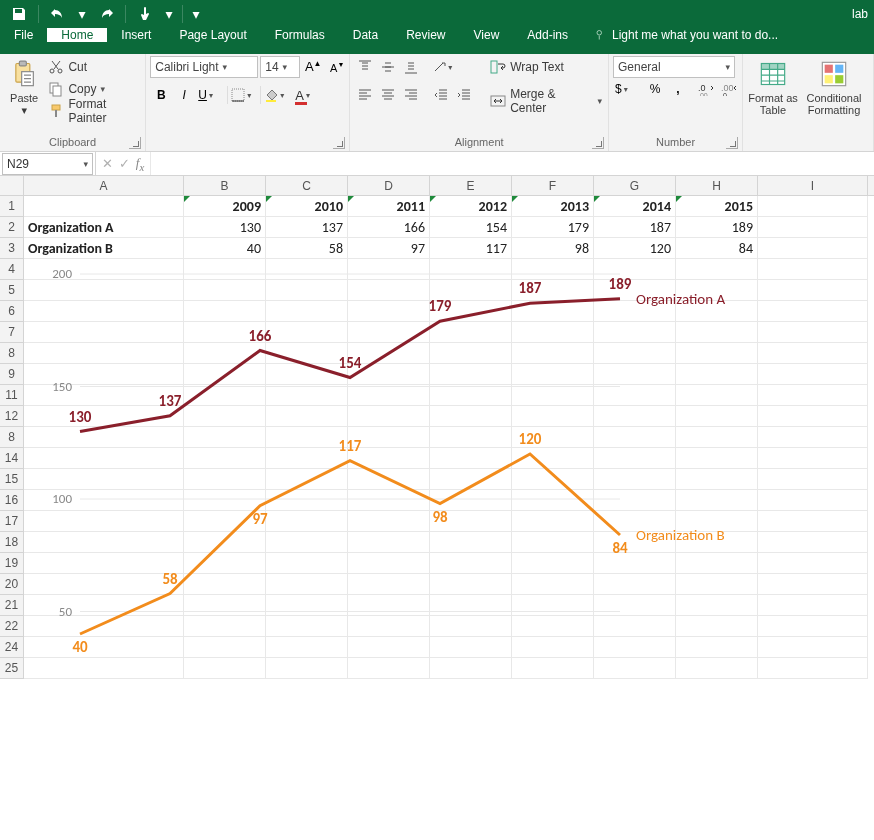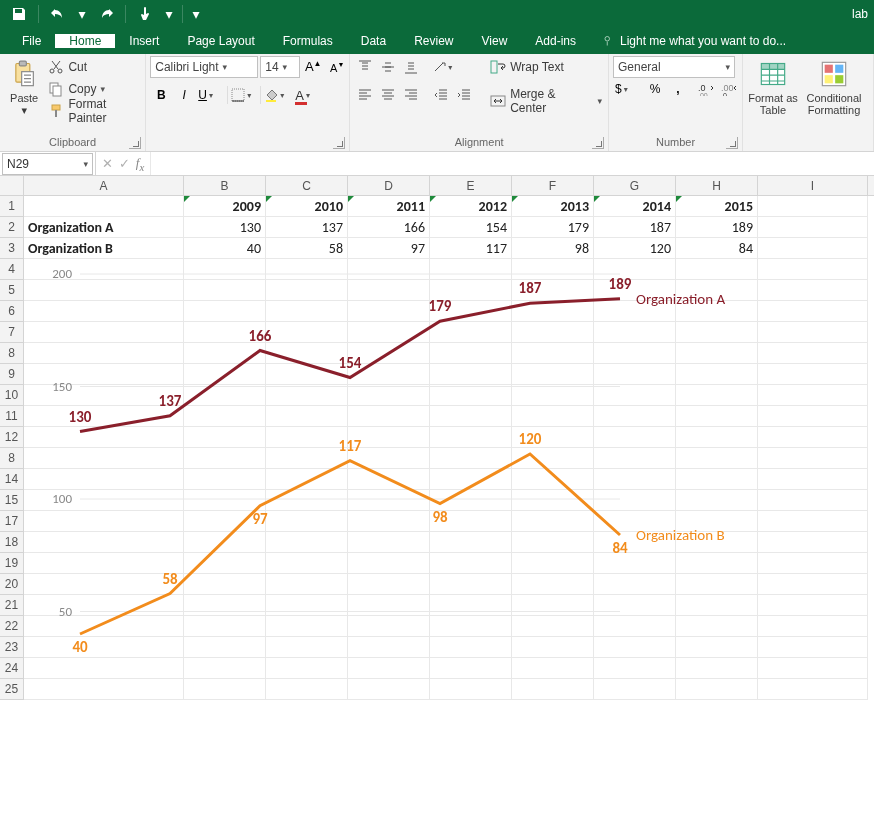--- a/index.html
+++ b/index.html
@@ -7,21 +7,21 @@
 
   
   .titlebar { height: 28px; background: #0b6a3a; display: flex; align-items: center; padding: 0 6px; color: #fff; }
   .titlebar .qat { display: flex; align-items: center; gap: 4px; }
   .qat-btn { width: 26px; height: 24px; display: flex; align-items: center; justify-content: center; color: #fff; font-size: 14px; }
   .qat-btn svg { fill: #fff; }
   .qat-sep { width: 1px; height: 18px; background: rgba(255,255,255,0.2); margin: 0 2px; }
   .titlebar .filename { margin-left: auto; font-size: 12px; color: #fff; }
 
   
-  .ribbon-tabs { height: 26px; background: #0b6a3a; display: flex; align-items: center; color: #fff; font-size: 12px; padding-left: 8px; }
+  .ribbon-tabs { height: 26px; background: #0b6a3a; display: flex; align-items: flex-start; color: #fff; font-size: 12px; padding-left: 0; }
   .tab { padding: 0 14px; display: flex; align-items: center; cursor: pointer; }
   .tab.file { background: #0b6a3a; }
   .tab.active { background: #fff; color: #0b6a3a; }
   .tellme { display: flex; align-items: center; margin-left: 12px; gap: 6px; }
   .tellme svg { width: 12px; height: 12px; fill: #cfe9da; }
 
   
   .ribbon { background: #f3f3f3; border-bottom: 1px solid #d4d4d4; display: flex; height: 98px; }
   .group { border-right: 1px solid #e1e1e1; display: flex; flex-direction: column; padding: 2px 4px 0 4px; position: relative; }
   .group-body { flex: 1; display: flex; align-items: flex-start; }
@@ -531,34 +531,20 @@
           <div class="cell" style="width: 82px;"></div>
           <div class="cell" style="width: 82px;"></div>
           <div class="cell" style="width: 82px;"></div>
           <div class="cell" style="width: 82px;"></div>
           <div class="cell" style="width: 82px;"></div>
           <div class="cell" style="width: 82px;"></div>
           <div class="cell" style="width: 110px;"></div>
         </div>
       </div>
       <div class="row">
-        <div class="rowhdr">10</div>
-        <div class="cells">
-          <div class="cell" style="width: 160px;"></div>
-          <div class="cell" style="width: 82px;"></div>
-          <div class="cell" style="width: 82px;"></div>
-          <div class="cell" style="width: 82px;"></div>
-          <div class="cell" style="width: 82px;"></div>
-          <div class="cell" style="width: 82px;"></div>
-          <div class="cell" style="width: 82px;"></div>
-          <div class="cell" style="width: 82px;"></div>
-          <div class="cell" style="width: 110px;"></div>
-        </div>
-      </div>
-      <div class="row">
         <div class="rowhdr">11</div>
         <div class="cells">
           <div class="cell" style="width: 160px;"></div>
           <div class="cell" style="width: 82px;"></div>
           <div class="cell" style="width: 82px;"></div>
           <div class="cell" style="width: 82px;"></div>
           <div class="cell" style="width: 82px;"></div>
           <div class="cell" style="width: 82px;"></div>
           <div class="cell" style="width: 82px;"></div>
           <div class="cell" style="width: 82px;"></div>
@@ -615,20 +601,34 @@
           <div class="cell" style="width: 82px;"></div>
           <div class="cell" style="width: 82px;"></div>
           <div class="cell" style="width: 82px;"></div>
           <div class="cell" style="width: 82px;"></div>
           <div class="cell" style="width: 82px;"></div>
           <div class="cell" style="width: 82px;"></div>
           <div class="cell" style="width: 110px;"></div>
         </div>
       </div>
       <div class="row">
+        <div class="rowhdr">16</div>
+        <div class="cells">
+          <div class="cell" style="width: 160px;"></div>
+          <div class="cell" style="width: 82px;"></div>
+          <div class="cell" style="width: 82px;"></div>
+          <div class="cell" style="width: 82px;"></div>
+          <div class="cell" style="width: 82px;"></div>
+          <div class="cell" style="width: 82px;"></div>
+          <div class="cell" style="width: 82px;"></div>
+          <div class="cell" style="width: 82px;"></div>
+          <div class="cell" style="width: 110px;"></div>
+        </div>
+      </div>
+      <div class="row">
         <div class="rowhdr">17</div>
         <div class="cells">
           <div class="cell" style="width: 160px;"></div>
           <div class="cell" style="width: 82px;"></div>
           <div class="cell" style="width: 82px;"></div>
           <div class="cell" style="width: 82px;"></div>
           <div class="cell" style="width: 82px;"></div>
           <div class="cell" style="width: 82px;"></div>
           <div class="cell" style="width: 82px;"></div>
           <div class="cell" style="width: 82px;"></div>
@@ -686,34 +686,20 @@
           <div class="cell" style="width: 82px;"></div>
           <div class="cell" style="width: 82px;"></div>
           <div class="cell" style="width: 82px;"></div>
           <div class="cell" style="width: 82px;"></div>
           <div class="cell" style="width: 82px;"></div>
           <div class="cell" style="width: 110px;"></div>
         </div>
       </div>
       <div class="row">
         <div class="rowhdr">22</div>
-        <div class="cells">
-          <div class="cell" style="width: 160px;"></div>
-          <div class="cell" style="width: 82px;"></div>
-          <div class="cell" style="width: 82px;"></div>
-          <div class="cell" style="width: 82px;"></div>
-          <div class="cell" style="width: 82px;"></div>
-          <div class="cell" style="width: 82px;"></div>
-          <div class="cell" style="width: 82px;"></div>
-          <div class="cell" style="width: 82px;"></div>
-          <div class="cell" style="width: 110px;"></div>
-        </div>
-      </div>
-      <div class="row">
-        <div class="rowhdr">23</div>
         <div class="cells">
           <div class="cell" style="width: 160px;"></div>
           <div class="cell" style="width: 82px;"></div>
           <div class="cell" style="width: 82px;"></div>
           <div class="cell" style="width: 82px;"></div>
           <div class="cell" style="width: 82px;"></div>
           <div class="cell" style="width: 82px;"></div>
           <div class="cell" style="width: 82px;"></div>
           <div class="cell" style="width: 82px;"></div>
           <div class="cell" style="width: 110px;"></div>

